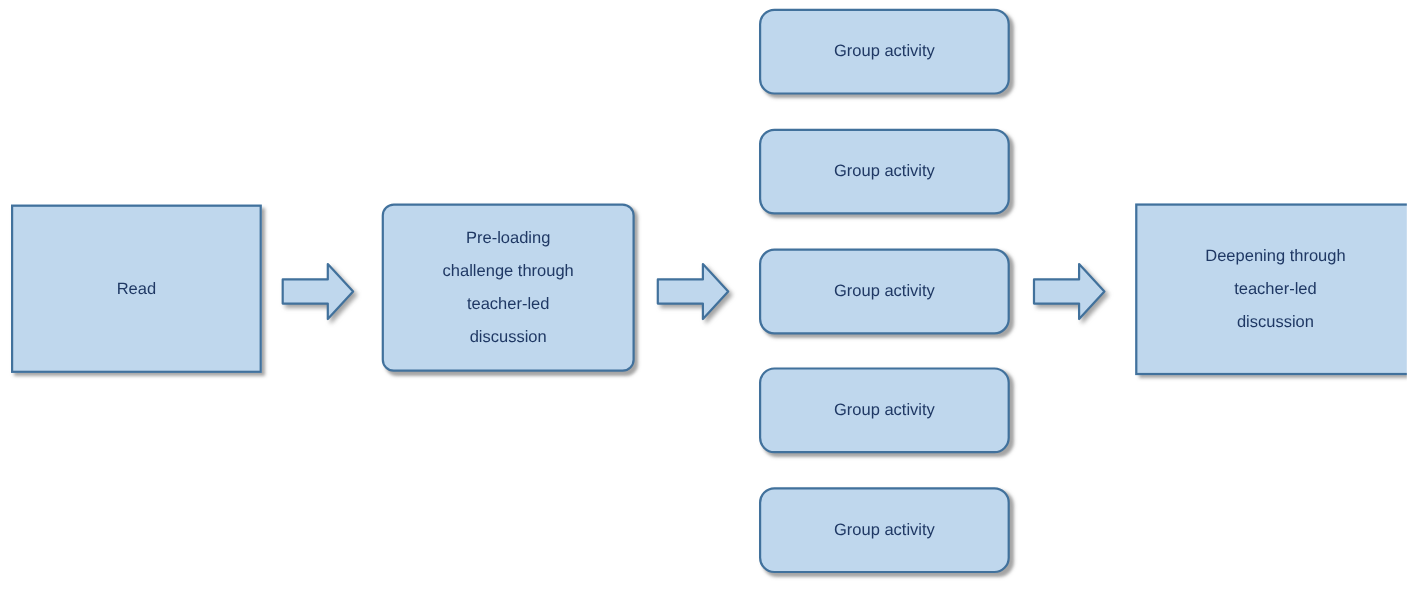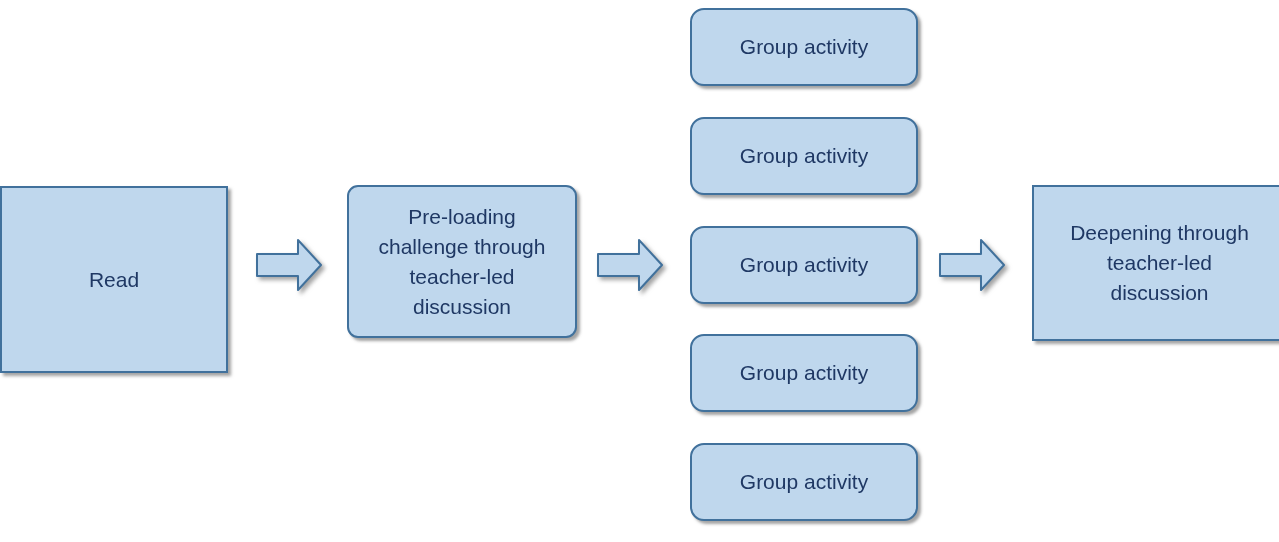--- a/index.html
+++ b/index.html
@@ -23,21 +23,21 @@
   .node{
     position:absolute;
     box-sizing:border-box;
     display:flex;
     align-items:center;
     justify-content:center;
     background:var(--node-fill);
     border:2.5px solid var(--node-border);
     box-shadow:3px 3px 3px rgba(90,90,90,0.55);
     color:var(--text);
-    font-size:21px;
+    font-size:15px;
     line-height:30px;
     text-align:center;
   }
   .node .label{
     white-space:pre-line;
     padding:0 14px;
   }
   .rounded{
     border-radius:14px;
     border-width:2px;
@@ -48,21 +48,21 @@
     height:56px;
     filter:drop-shadow(3px 3px 2px rgba(90,90,90,0.55));
   }
   .arrow path{
     fill:var(--node-fill);
     stroke:var(--node-border);
     stroke-width:2;
     stroke-linejoin:round;
   }
   
-  #node-read{left:0;top:186px;width:228px;height:187px;}
+  #node-read{left:10px;top:186px;width:228px;height:153px;}
   #node-preloading{left:347px;top:185px;width:230px;height:153px;border-radius:11px;}
   #node-deepening{left:1032px;top:185px;width:255px;height:156px;}
   .group-box{left:690px;width:228px;height:78px;}
   #group-0{top:8px;}
   #group-1{top:117px;}
   #group-2{top:226px;}
   #group-3{top:334px;}
   #group-4{top:443px;}
   #arrow-0{left:255px;top:237px;}
   #arrow-1{left:596px;top:237px;}

